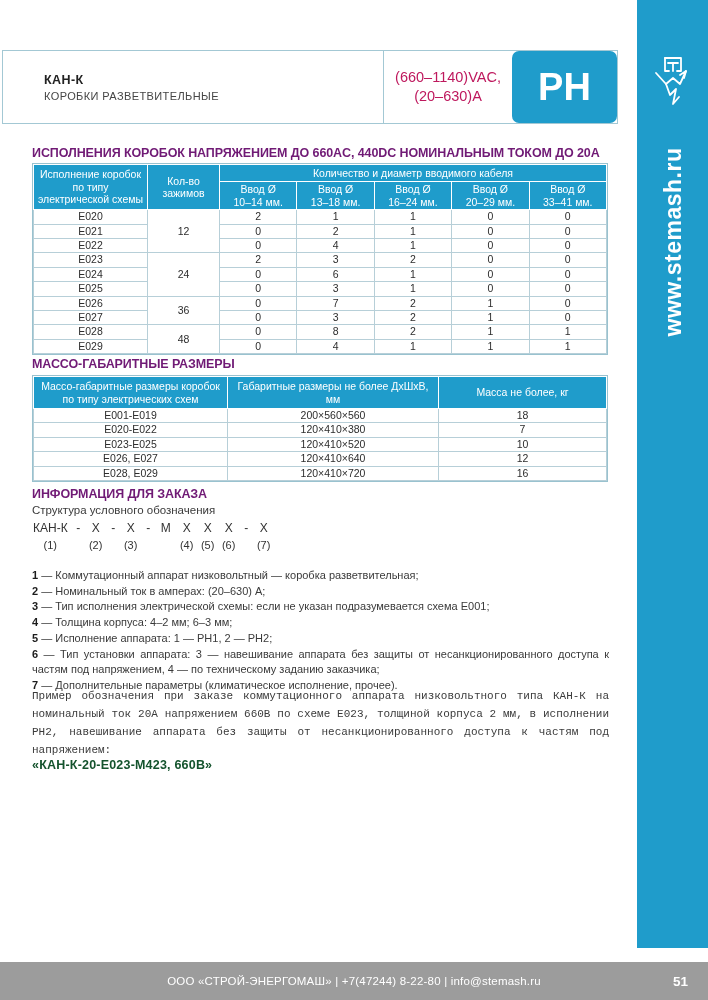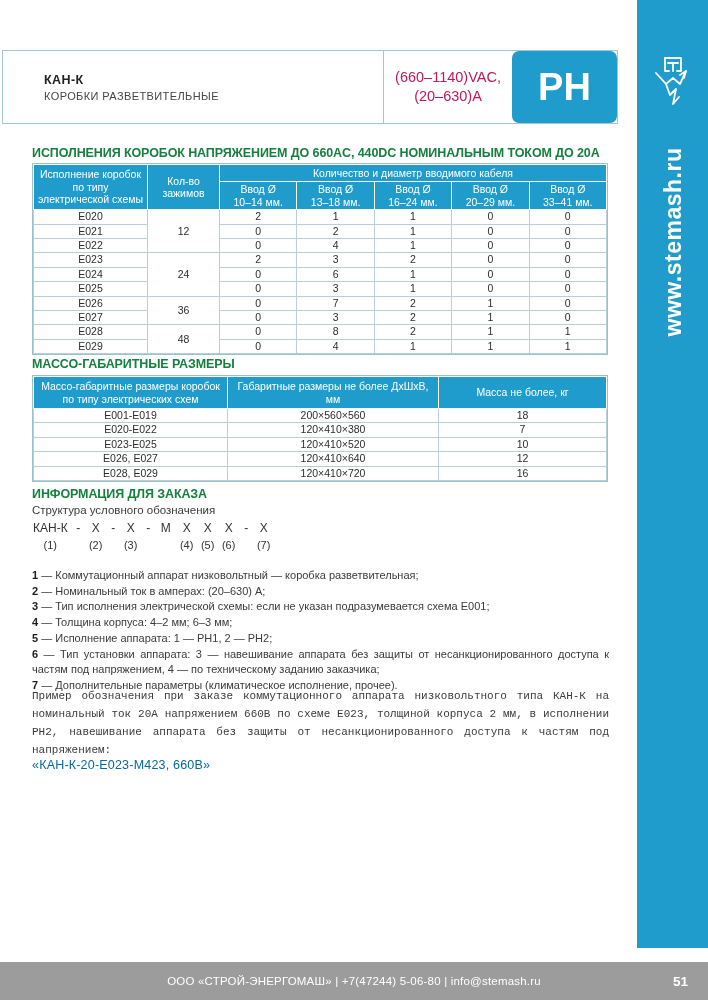--- a/index.html
+++ b/index.html
@@ -19,21 +19,21 @@
             justify-content:center;font-size:38px;font-weight:bold;transform-origin:center;border-radius:7px;}
 
   
   .sidebar{position:absolute;left:637px;top:0;width:71px;height:948px;background:#1f9ccb;}
   .logo{position:absolute;top:54px;left:50%;transform:translateX(-50%);}
   .site{position:absolute;top:242px;left:50%;
         transform:translate(-50%,-50%) rotate(-90deg);
         color:#fff;font-weight:bold;font-size:23px;letter-spacing:.5px;white-space:nowrap;}
 
   
-  .sec-title{position:absolute;left:32px;font-weight:bold;font-size:12.5px;color:#15803d;
+  .sec-title{position:absolute;left:32px;font-weight:bold;font-size:12.5px;color:#701a75;
              letter-spacing:-0.1px;white-space:nowrap;}
   #title-versions{top:146px;}
   #title-dimensions{top:357px;}
   #title-order{top:487px;}
 
   
   .tbl-wrap{position:absolute;left:32px;border:1px solid #99c2cf;background:#86efac;}
   #wrap1{top:163px;width:574px;}
   #wrap2{top:375px;width:574px;}
   table{width:100%;border-collapse:collapse;table-layout:fixed;}
@@ -52,22 +52,22 @@
   .structure{position:absolute;left:33px;top:521px;display:flex;gap:7px;align-items:flex-start;}
   .tok{text-align:center;min-width:14px;}
   .tok.dash{min-width:7px;}
   .tok-top{font-size:12px;color:#333;line-height:15px;}
   .tok-bot{font-size:11px;color:#333;line-height:15px;margin-top:2px;}
   .legend{position:absolute;left:32px;top:568px;width:577px;}
   .legend-item{font-size:11px;line-height:15.7px;color:#3a3a3a;text-align:justify;}
   .legend-item b{color:#1c1c1c;}
   .example{position:absolute;left:32px;top:687px;width:577px;font-size:11px;
            line-height:18px;color:#3a3a3a;text-align:justify;font-family:Liberation Mono, monospace;}
-  .example-code{position:absolute;left:32px;top:758px;font-size:12.5px;font-weight:normal;
-                color:#0369a1;letter-spacing:.2px;}
+  .example-code{position:absolute;left:32px;top:758px;font-size:12.5px;font-weight:bold;
+                color:#14532d;letter-spacing:.2px;}
 
   
   .footer{position:absolute;left:0;top:962px;width:708px;height:38px;background:#9c9c9c;color:#fff;}
   .footer-text{position:absolute;left:0;right:0;top:50%;transform:translateY(-50%);
                text-align:center;font-size:11.5px;letter-spacing:.2px;}
   .page-num{position:absolute;right:20px;top:50%;transform:translateY(-50%);
             font-weight:bold;font-size:13.5px;}
 </style>
 </head>
 <body>
@@ -337,17 +337,17 @@
       <div class="legend-item"><b>3</b> — Тип исполнения электрической схемы: если не указан подразумевается схема Е001;</div>
       <div class="legend-item"><b>4</b> — Толщина корпуса: 4–2 мм; 6–3 мм;</div>
       <div class="legend-item"><b>5</b> — Исполнение аппарата: 1 — РН1, 2 — РН2;</div>
       <div class="legend-item"><b>6</b> — Тип установки аппарата: 3 — навешивание аппарата без защиты от несанкционированного доступа к частям под напряжением, 4 — по техническому заданию заказчика;</div>
       <div class="legend-item"><b>7</b> — Дополнительные параметры (климатическое исполнение, прочее).</div>
     </div>
   <div class="example">Пример обозначения при заказе коммутационного аппарата низковольтного типа КАН-К на номинальный ток 20А напряжением 660В по схеме Е023, толщиной корпуса 2 мм, в исполнении РН2, навешивание аппарата без защиты от несанкционированного доступа к частям под напряжением:</div>
   <div class="example-code">«КАН-К-20-Е023-М423, 660В»</div>
 
   <div class="footer">
-    <div class="footer-text">ООО «СТРОЙ-ЭНЕРГОМАШ» | +7(47244) 5-06-80 | info@stemash.ru</div>
+    <div class="footer-text">ООО «СТРОЙ-ЭНЕРГОМАШ» | +7(47244) 8-22-80 | info@stemash.ru</div>
     <div class="page-num">51</div>
   </div>
 
 </div>
 
 </body></html>

